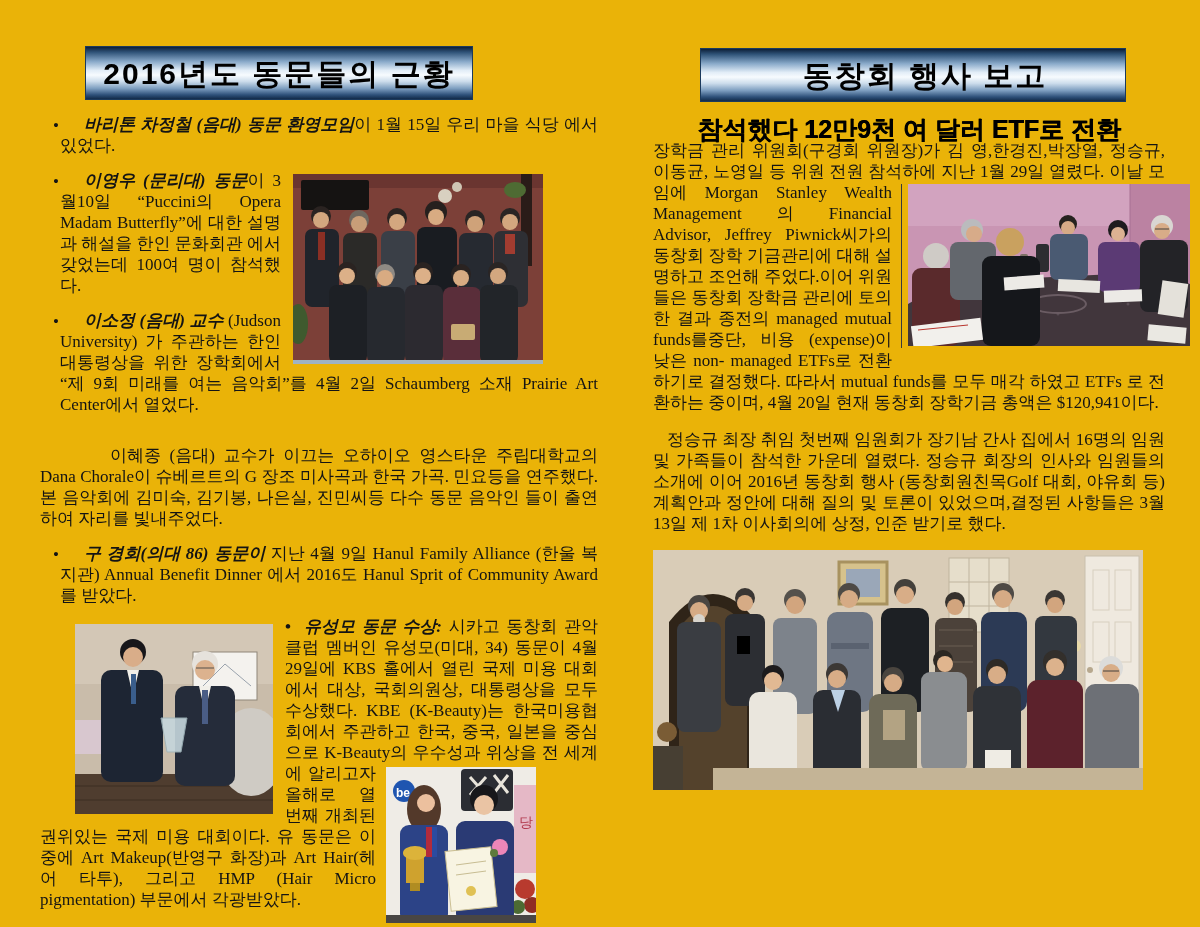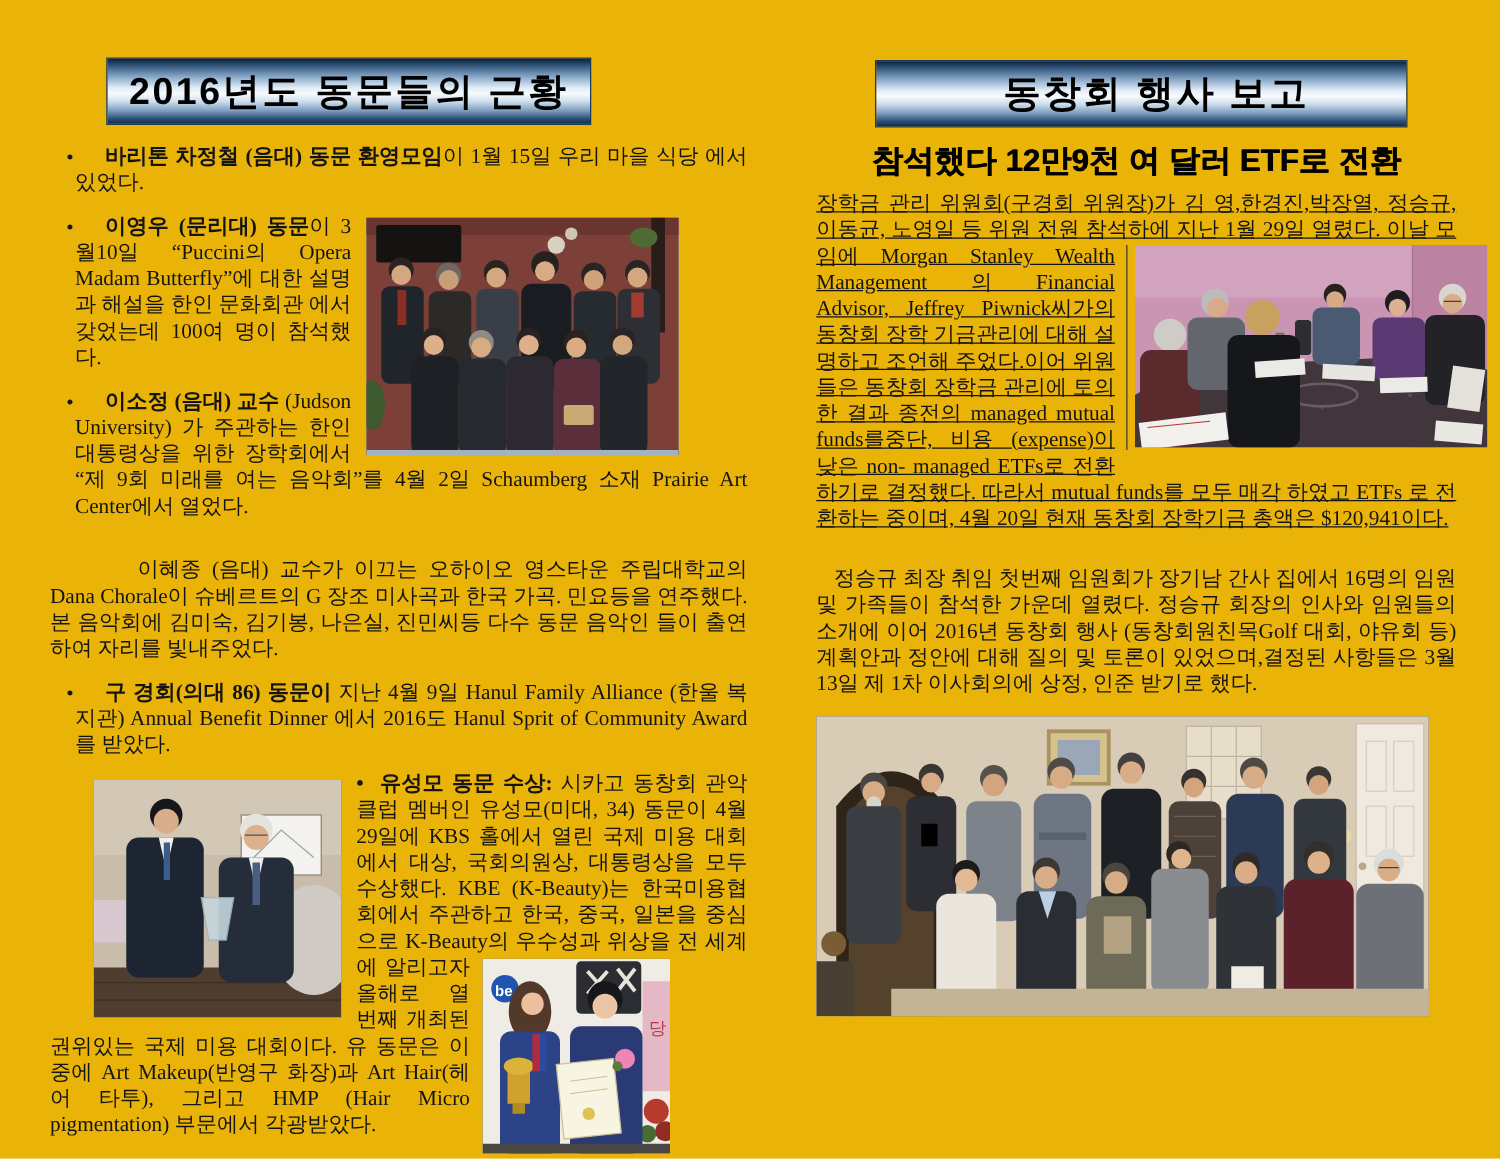--- a/index.html
+++ b/index.html
@@ -9,41 +9,41 @@
   .col-right{position:absolute;left:653px;top:48px;width:512px;}
 
   .banner{height:52px;border:1px solid #1c3a5c;display:flex;align-items:center;justify-content:center;
           font-family:"Liberation Sans","DejaVu Sans",sans-serif;font-weight:bold;font-size:30px;letter-spacing:2px;color:#000;
           background:linear-gradient(180deg,#0d1f38 0%,#2f5378 10%,#89a9c9 28%,#e2edf7 45%,#f7fbfe 54%,#cdddec 66%,#7c9dbf 80%,#2e517a 92%,#122b49 100%);}
   .banner-l{width:386px;margin-left:45px;}
   .banner-r{width:400px;margin-left:47px;padding-left:24px;}
 
   .li{position:relative;padding-left:20px;text-indent:24px;margin-top:14px;text-align:justify;}
   .li .marker{position:absolute;left:13px;top:1px;text-indent:0;}
-  .b{font-weight:bold;}
+  .b{font-weight:bold;font-style:italic;}
 
   .wrap23{margin-top:2px;}
   .photo{overflow:hidden;background:#888;}
   .photo svg{display:block;width:100%;height:100%;}
   .photo1{float:right;width:250px;height:190px;margin:4px 55px 8px 12px;}
   .para-lee{margin-top:30px;text-indent:70px;text-align:justify;}
   .yu-flow{margin-top:4px;}
   .photo2{float:left;width:198px;height:190px;margin:8px 12px 4px 35px;}
   .yu-p{margin-top:10px;text-align:justify;}
   .marker-inline{font-weight:bold;margin-right:13px;}
   .photo3{float:right;width:150px;height:156px;margin:4px 62px 6px 10px;}
 
   .headline{font-family:"Liberation Sans","DejaVu Sans",sans-serif;font-weight:900;text-align:center;color:#000;
             text-shadow:0.6px 0 #000;}
   .h1a{font-size:25px;margin-top:17px;}
   .h2a{font-size:23px;margin-top:27px;}
-  .p1{margin-top:12px;text-align:justify;text-decoration:underline;}
+  .p1{text-align:justify;}
   .ph4wrap{float:right;width:289px;height:164px;margin:2px -25px 8px 9px;border-left:1px solid #3a3a3a;padding-left:6px;box-sizing:border-box;overflow:hidden;}
   .ph4wrap svg{display:block;width:282px;height:162px;}
-  .p2{margin-top:27px;text-indent:14px;text-align:justify;}
+  .p2{margin-top:16px;text-indent:14px;text-align:justify;}
   .photo5{width:490px;height:240px;margin-top:16px;}
 </style>
 </head>
 <body>
 
 <div class="page">
 
   <div class="col-left">
     <div class="banner banner-l">
       <span>2016년도 동문들의 근황</span>

